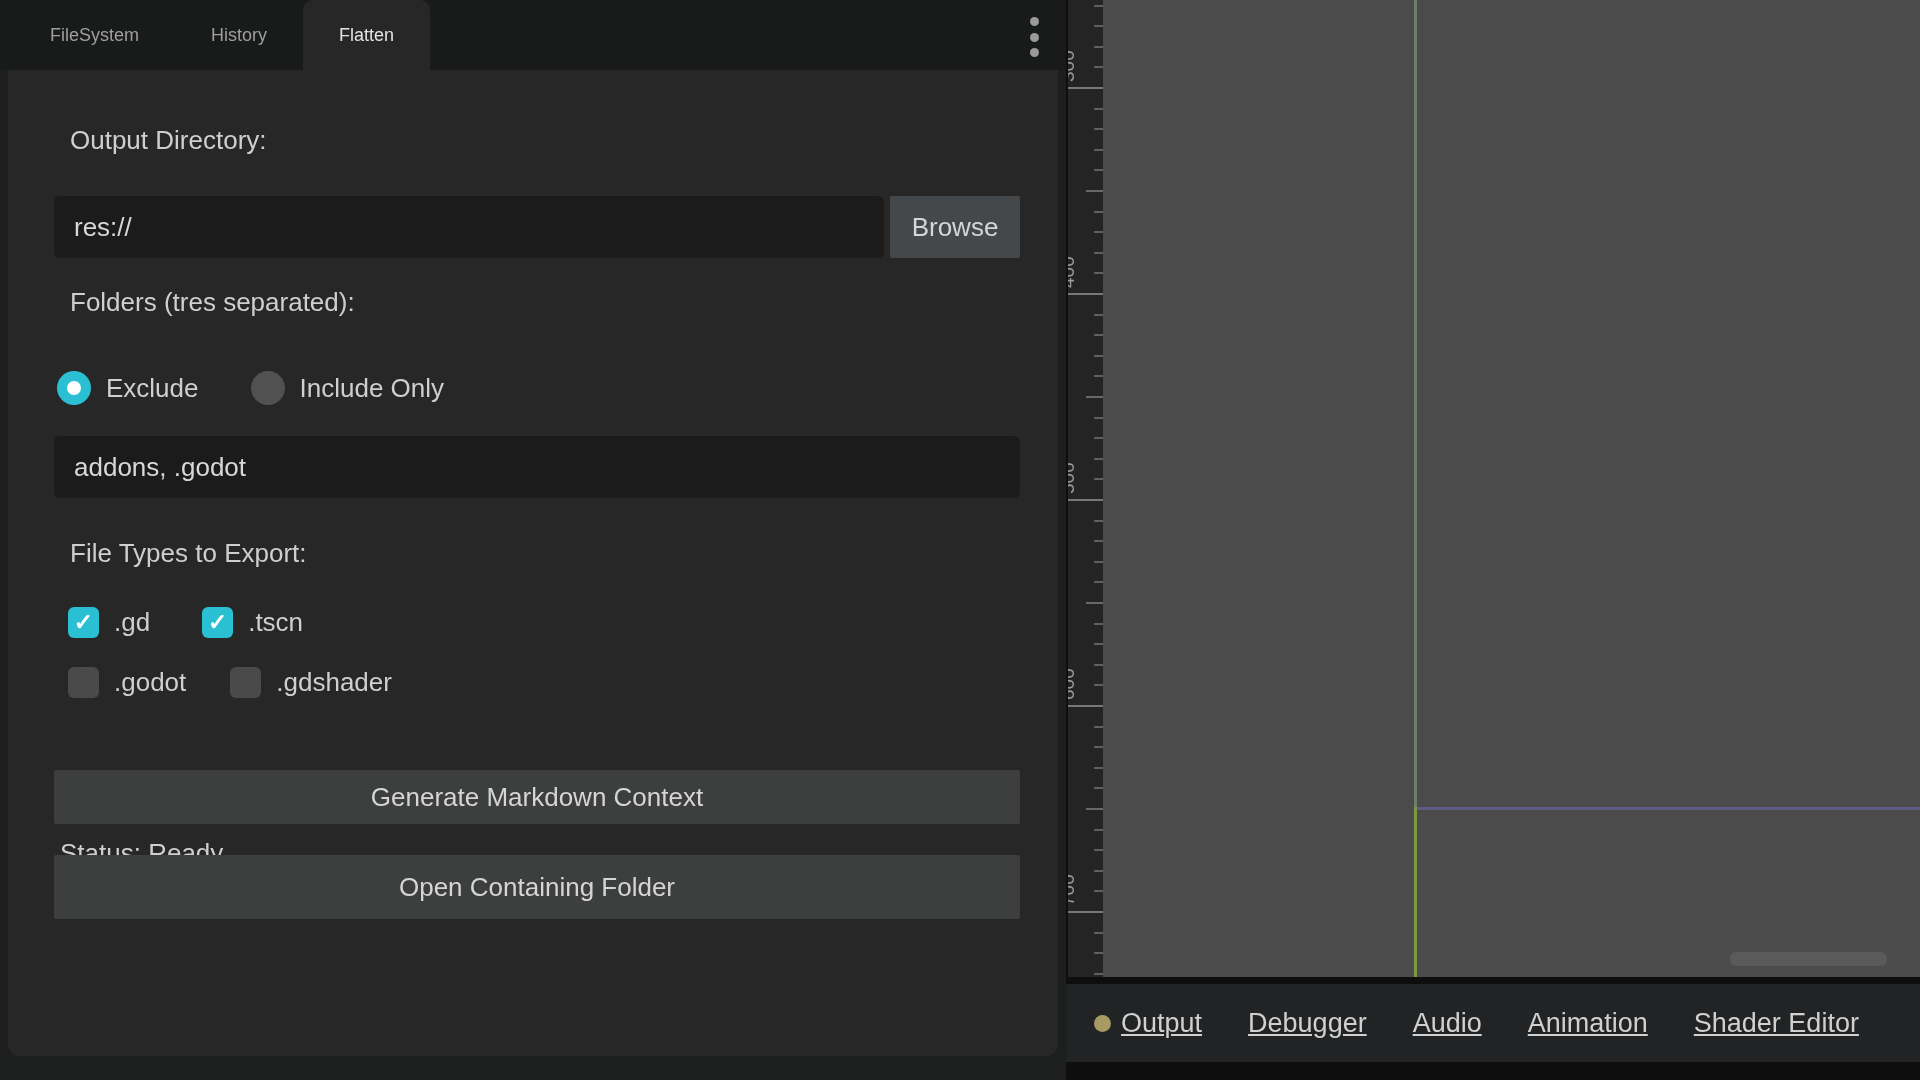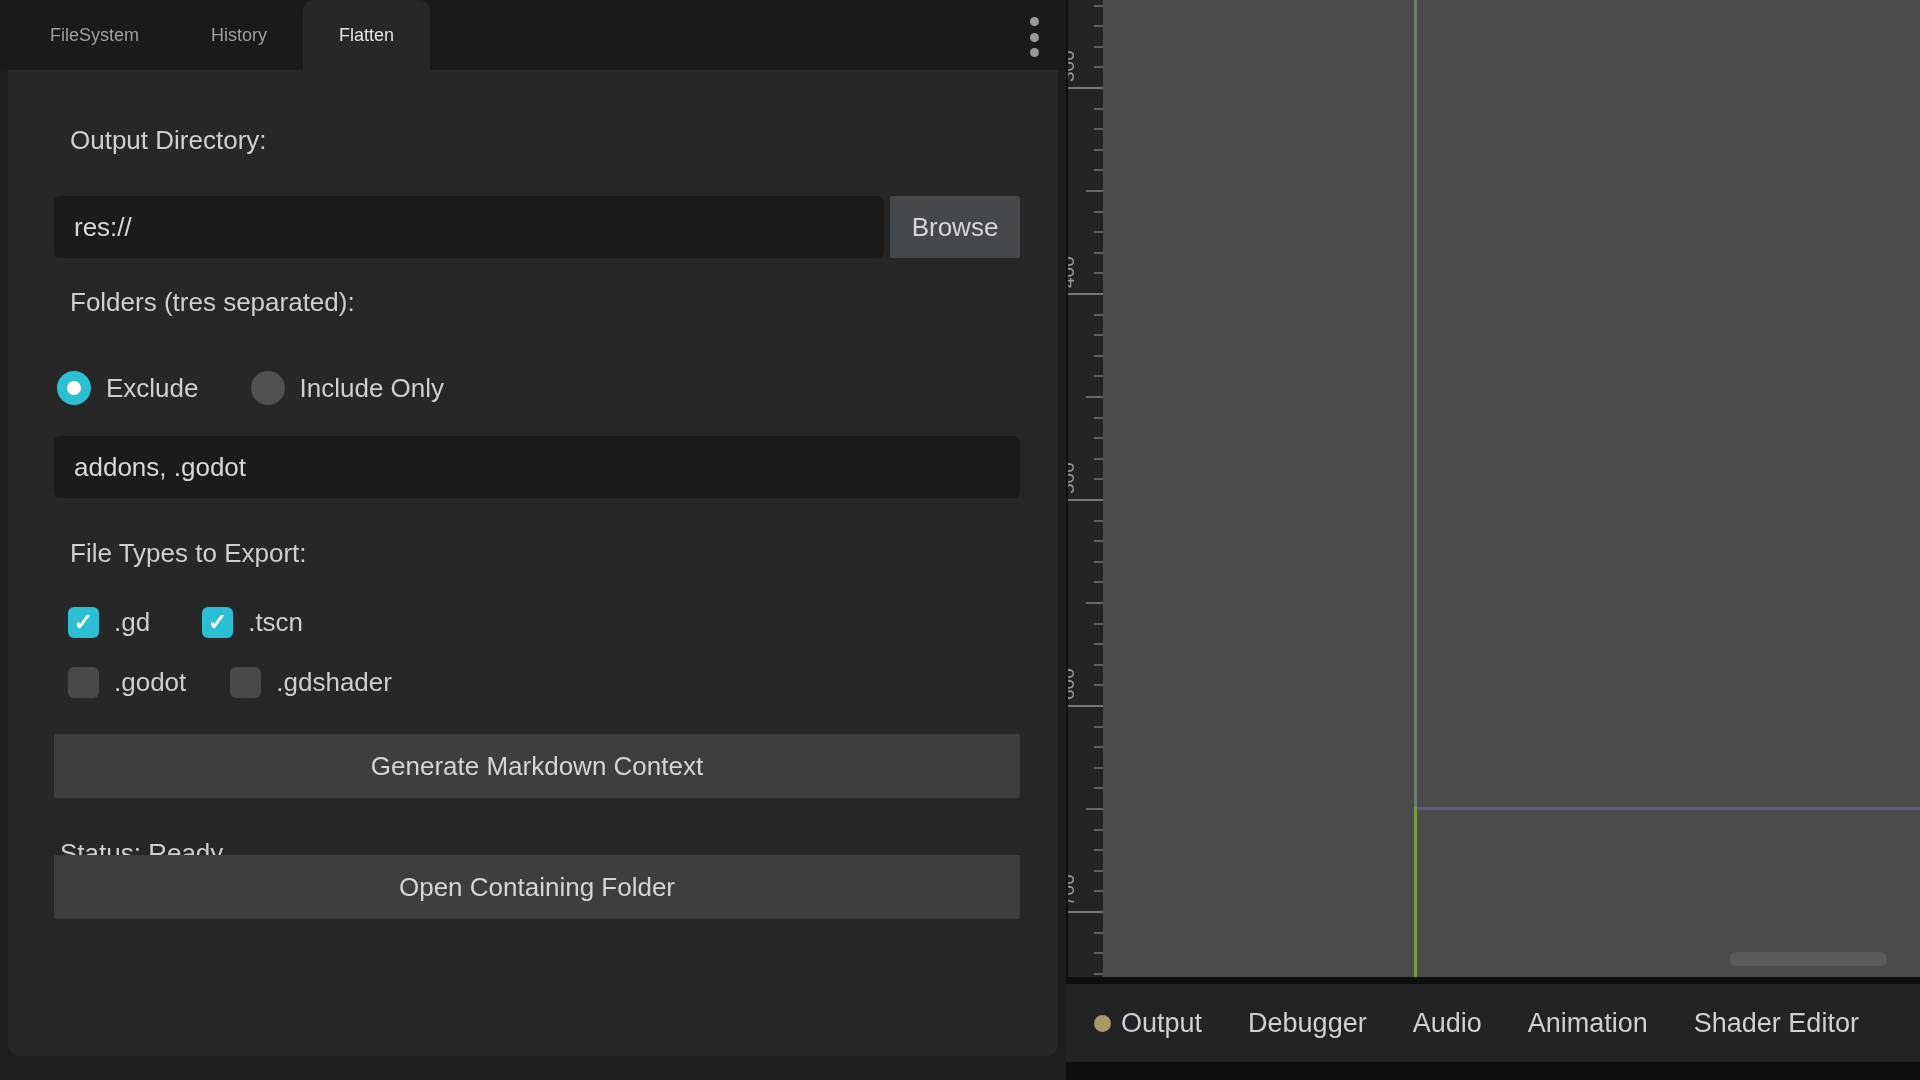--- a/index.html
+++ b/index.html
@@ -43,21 +43,21 @@
   .ruler .rlabel { position:absolute; width:70px; height:16px; font-size:19px; color:#9a9a9a;
                    transform:rotate(-90deg); transform-origin:left bottom; left:5px; }
   .canvas { position:absolute; left:37px; top:0; width:817px; height:977px; background:#4b4b4b; }
   .vline-top { position:absolute; left:311px; top:0; width:3px; height:807px; background:#6f7e6f; }
   .vline-bottom { position:absolute; left:311px; top:807px; width:3px; height:170px; background:#7a9a3b; }
   .hline { position:absolute; left:314px; top:807px; width:503px; height:3px; background:#5c5c87; }
   .hscrollbar { position:absolute; left:627px; top:952px; width:157px; height:14px; background:#5a5a5a; border-radius:6px; }
 
   .bottombar { position:absolute; left:0; top:984px; width:854px; height:78px; background:#222324;
                display:flex; align-items:center; padding-left:28px; gap:46px; }
-  .bb-item { font-size:27px; color:#d0d0d0; cursor:pointer; white-space:nowrap; display:flex; align-items:center; gap:10px; }
+  .bb-item { font-size:27px; color:#d0d0d0; cursor:pointer; white-space:nowrap; display:flex; align-items:center; gap:10px;text-decoration:underline; }
   .bb-dot { width:17px; height:17px; border-radius:50%; background:#a89a64; }
 </style>
 </head>
 <body>
 
 <div class="dock">
   <div class="tabbar">
     <div class="tab">FileSystem</div>
     <div class="tab">History</div>
     <div class="tab active">Flatten</div>
@@ -103,21 +103,21 @@
       <div class="checkbox">
         <span class="mark off">✓</span>
       </div>
       <div class="choice-lbl">.godot</div>
       <div class="checkbox" style="margin-left:44px;">
         <span class="mark off">✓</span>
       </div>
       <div class="choice-lbl">.gdshader</div>
     </div>
 
-    <button class="btn" style="left:46px; top:664px; width:966px; height:64px;">Generate Markdown Context</button>
+    <button class="btn" style="left:46px; top:700px; width:966px; height:54px;">Generate Markdown Context</button>
 
     <div class="lbl" style="left:52px; top:768px;">Status: Ready.</div>
 
     <button class="btn" style="left:46px; top:785px; width:966px; height:64px;">Open Containing Folder</button>
   </div>
 </div>
 
 <div class="rightpane">
   <div class="ruler" id="vruler">
       <div class="tick minor" style="top: 4.6px;"></div>

